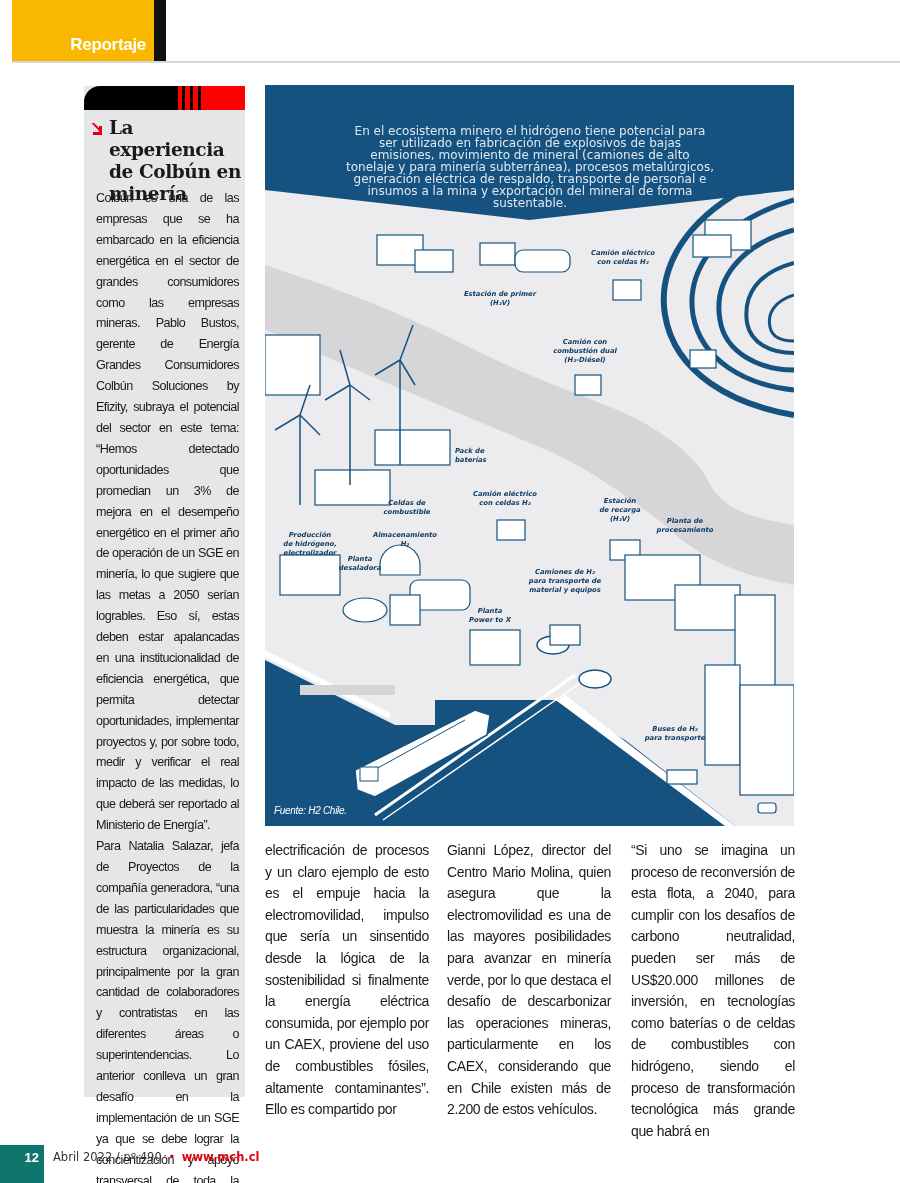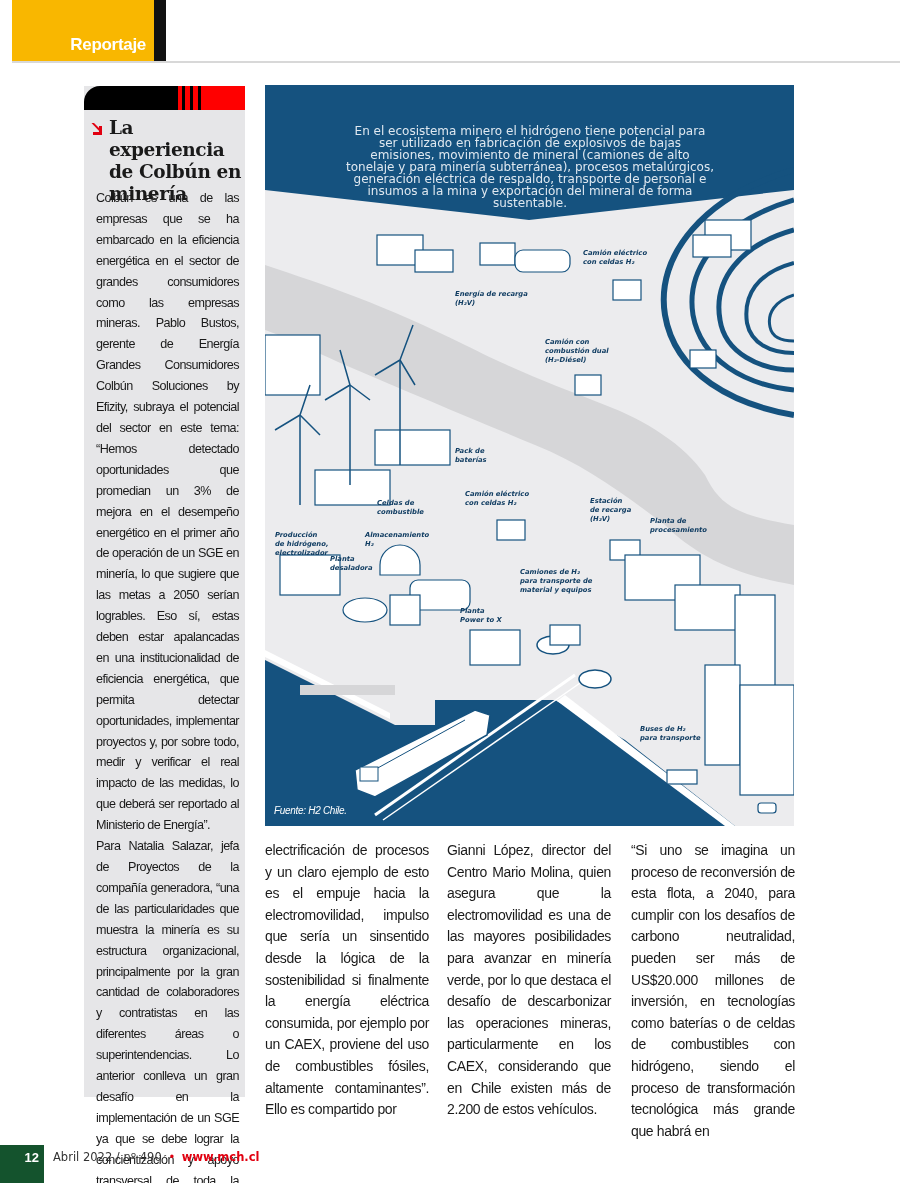--- a/index.html
+++ b/index.html
@@ -25,31 +25,31 @@
   .arrow-icon { position: absolute; left: 0; top: 5px; width: 14px; height: 14px; }
   .side-title { position: absolute; left: 19px; top: 0; width: 140px; font-family: "DejaVu Serif", serif; font-weight: 700; font-size: 18.5px; line-height: 22px; color: #1a1a1a; letter-spacing: -0.4px; }
   .side-body { position: absolute; left: 12px; top: 102px; width: 143px; font-family: "Liberation Sans", sans-serif; font-size: 12.6px; line-height: 20.9px; color: #1a1a1a; text-align: justify; letter-spacing: -0.55px; }
   .side-body p { margin: 0; }
 
   
   .info { position: absolute; left: 265px; top: 85px; width: 529px; height: 741px; background: #ececee; overflow: hidden; }
   .info svg { position: absolute; left: 0; top: 0; }
   .info-title { position: absolute; left: 0; top: 12px; width: 529px; text-align: center; color: #ffffff; font-family: "DejaVu Sans", sans-serif; font-weight: 700; font-size: 17.5px; letter-spacing: 0.2px; }
   .info-desc { position: absolute; left: 80px; top: 40px; width: 370px; text-align: center; color: #dfe8f0; font-family: "DejaVu Sans", sans-serif; font-size: 12px; line-height: 12px; }
-  .lbl { position: absolute; font-family: "DejaVu Sans", sans-serif; font-style: italic; font-size: 6.8px; line-height: 9px; color: #123e63; text-align: left; white-space: pre-line; font-weight: 600; }
+  .lbl { position: absolute; font-family: "DejaVu Sans", sans-serif; font-style: italic; font-size: 6.8px; line-height: 9px; color: #123e63; text-align: center; white-space: pre-line; font-weight: 600; }
   .info-source { position: absolute; left: 9px; bottom: 10px; color: #ffffff; font-family: "Liberation Sans", sans-serif; font-style: italic; font-size: 10px; letter-spacing: -0.3px; }
 
   
   .col { position: absolute; top: 840px; width: 164px; font-family: "Liberation Sans", sans-serif; font-size: 14px; line-height: 21.6px; color: #1a1a1a; text-align: justify; letter-spacing: -0.35px; }
   .col1 { left: 265px; }
   .col2 { left: 447px; }
   .col3 { left: 631px; }
 
   
-  .foot-red { position: absolute; left: 0; top: 1145px; width: 44px; height: 38px; background: #14532d; }
+  .foot-red { position: absolute; left: 0; top: 1145px; width: 44px; height: 38px; background: #0f766e; }
   .foot-num { position: absolute; right: 5px; top: 5px; color: #fff; font-weight: 700; font-size: 13px; }
   .foot-text { position: absolute; left: 53px; top: 1150px; font-family: "DejaVu Sans", sans-serif; font-size: 11.5px; color: #333; }
   .foot-text .dot { color: #e10010; margin: 0 3px; }
   .foot-text .url { color: #e10010; font-weight: 700; }
 </style>
 </head>
 <body>
 
 <div class="hdr">
   <div class="hdr-section">
@@ -168,21 +168,21 @@
         <path d="M135 275 L148 240 M135 275 L110 290 M135 275 L150 300"></path>
       <line x1="85" y1="300" x2="85" y2="400"></line>
         <path d="M85 300 L75 265 M85 300 L60 315 M85 300 L105 315"></path>
       <line x1="35" y1="330" x2="35" y2="420"></line>
         <path d="M35 330 L45 300 M35 330 L10 345 M35 330 L55 350"></path>
     </g>
   </svg>
 
   <div class="info-desc">En el ecosistema minero el hidrógeno tiene potencial para ser utilizado en fabricación de explosivos de bajas emisiones, movimiento de mineral (camiones de alto tonelaje y para minería subterránea), procesos metalúrgicos, generación eléctrica de respaldo, transporte de personal e insumos a la mina y exportación del mineral de forma sustentable.</div>
 
-  <div class="lbl" style="left:190px; top:205px; width:90px;">Energía de recarga
+  <div class="lbl" style="left:190px; top:205px; width:90px;">Estación de primer
 (H₂V)</div>
   <div class="lbl" style="left:318px; top:164px; width:80px;">Camión eléctrico
 con celdas H₂</div>
   <div class="lbl" style="left:280px; top:253px; width:80px;">Camión con
 combustión dual
 (H₂-Diésel)</div>
   <div class="lbl" style="left:190px; top:362px; width:50px; text-align:left;">Pack de
 baterías</div>
   <div class="lbl" style="left:112px; top:414px; width:60px;">Celdas de
 combustible</div>

